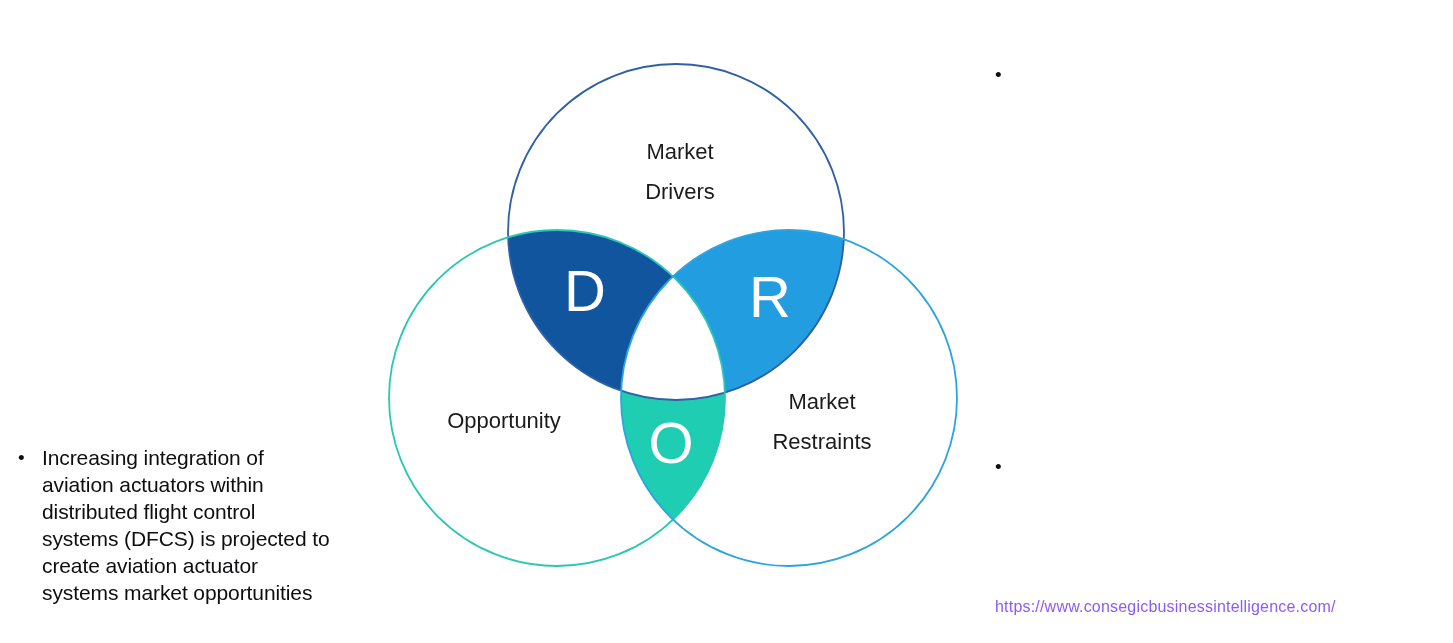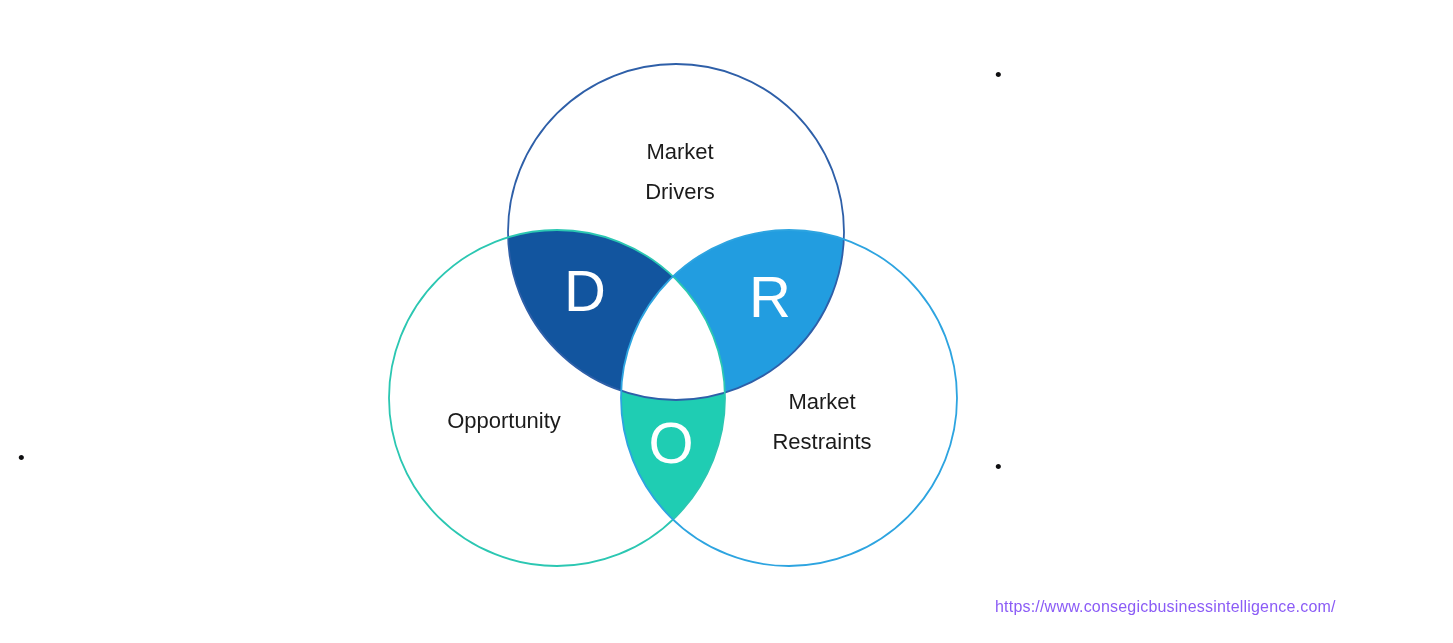--- a/index.html
+++ b/index.html
@@ -105,20 +105,26 @@
   <div class="venn-letter" style="left:535px; top:261px;">D</div>
   <div class="venn-letter" style="left:720px; top:267px;">R</div>
   <div class="venn-letter" style="left:621px; top:413px;">O</div>
 
   <div class="bullet" style="left:995px; top:61px; width:400px;">
     <span class="marker">•</span>
   </div>
 
   <div class="bullet" style="left:18px; top:444px; width:380px;">
     <span class="marker">•</span>
+    <div class="lines">Increasing integration of
+aviation actuators within
+distributed flight control
+systems (DFCS) is projected to
+create aviation actuator
+systems market opportunities</div>
   </div>
 
   <div class="bullet" style="left:995px; top:453px; width:420px;">
     <span class="marker">•</span>
   </div>
 
   <div class="footer-url">https://www.consegicbusinessintelligence.com/</div>
 
 </div>
 

